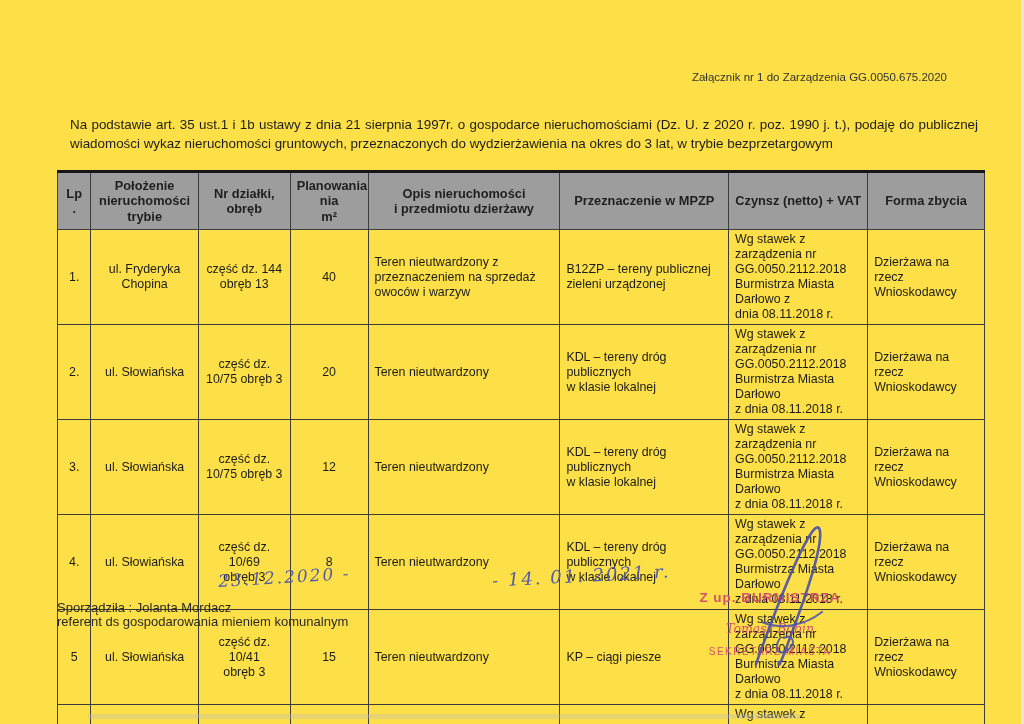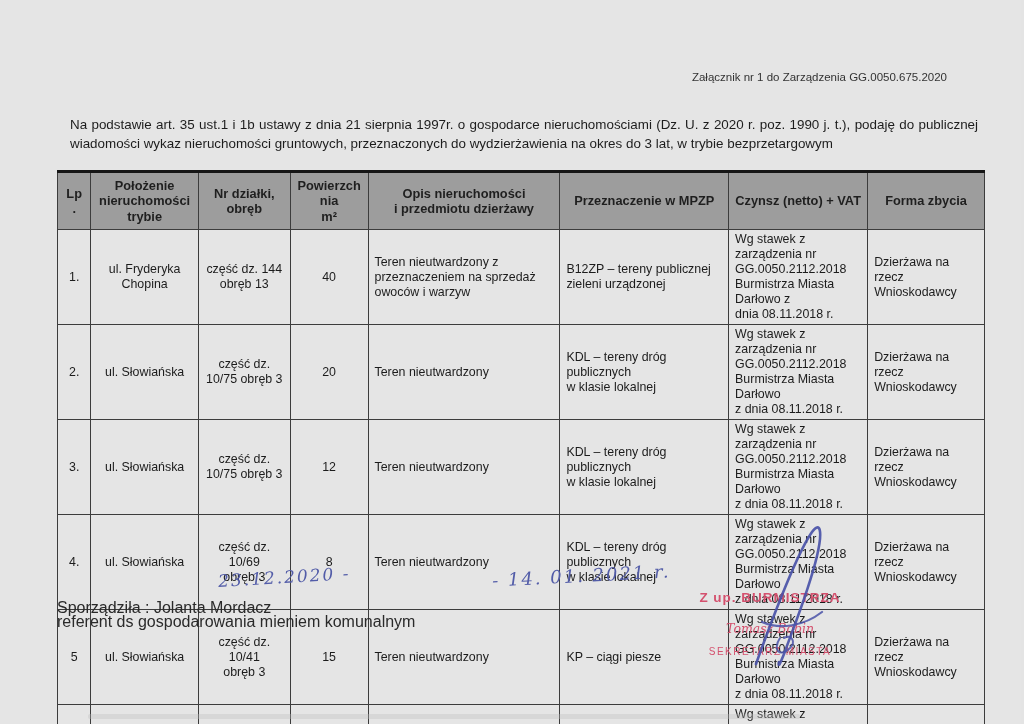--- a/index.html
+++ b/index.html
@@ -1,21 +1,21 @@
 <!DOCTYPE html>
 <html lang="pl"><head>
 <meta charset="utf-8">
 <style>
   html,body{margin:0;padding:0;}
   body{
     width:1024px;height:724px;position:relative;overflow:hidden;
     background:#ffffff;color:#222;
     font-family:"Liberation Sans", sans-serif;
   }
-  .page{position:absolute;inset:0;background:#e5e5e5;}
+  .page{position:absolute;inset:0;background:#fde047;}
 
   
   .att-note{
     position:absolute;top:70px;right:77px;
     font-size:11.5px;line-height:15px;text-align:right;color:#333;
   }
 
   
   .intro{
     position:absolute;left:70px;top:116px;width:908px;
@@ -41,21 +41,21 @@
     text-align:center;border-top:3px solid #161616;line-height:15.5px;
   }
   table.wykaz{border:1.5px solid #2e2e2e;}
   td.c{text-align:center;}
   td.l{text-align:left;padding-left:10px;padding-right:8px;margin-top:27px;}
 
   
   .info-line{position:absolute;left:57px;top:549px;font-size:13.4px;color:#1d1d1d;}
   .posted-line{position:absolute;left:57px;top:575px;font-size:13.4px;color:#1d1d1d;white-space:nowrap;}
   .posted-line .dots{letter-spacing:1px;color:#333;}
-  .prepared{position:absolute;left:57px;top:601px;font-size:16px;line-height:13.5px;color:#2a2a2a;}
+  .prepared{position:absolute;left:57px;top:601px;font-size:13px;line-height:13.5px;color:#2a2a2a;}
 
   
   .hw{
     position:absolute;color:#525ca8;
     font-family:"DejaVu Serif", serif;font-style:italic;
     letter-spacing:2px;white-space:nowrap;
   }
   .hw1{left:218px;top:567px;font-size:17px;transform:rotate(-3.5deg);}
   .hw2{left:492px;top:565px;font-size:18px;transform:rotate(-3deg);}
 
@@ -99,21 +99,21 @@
     </colgroup>
     <thead>
       <tr style="height:58px">
         <th>Lp
 .</th>
         <th>Położenie
 nieruchomości
 trybie</th>
         <th>Nr działki,
 obręb</th>
-        <th>Powierzch
+        <th>Planowania
 nia
 m²</th>
         <th>Opis nieruchomości
 i przedmiotu dzierżawy</th>
         <th>Przeznaczenie w MPZP</th>
         <th>Czynsz (netto) + VAT</th>
         <th>Forma zbycia</th>
       </tr>
     </thead>
     <tbody>

